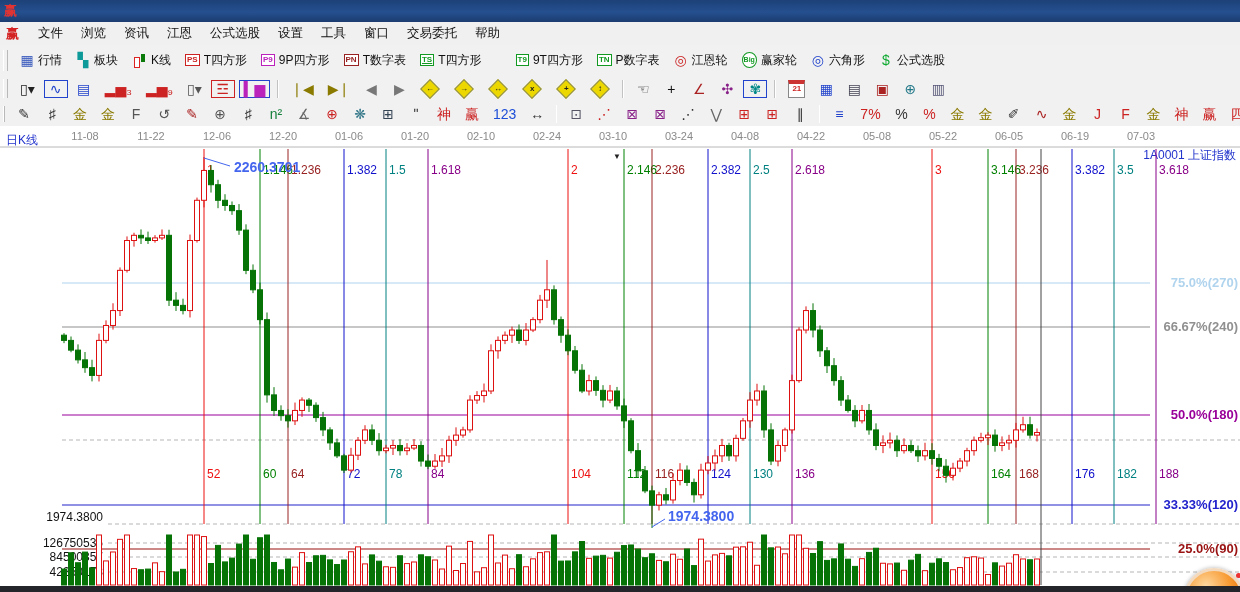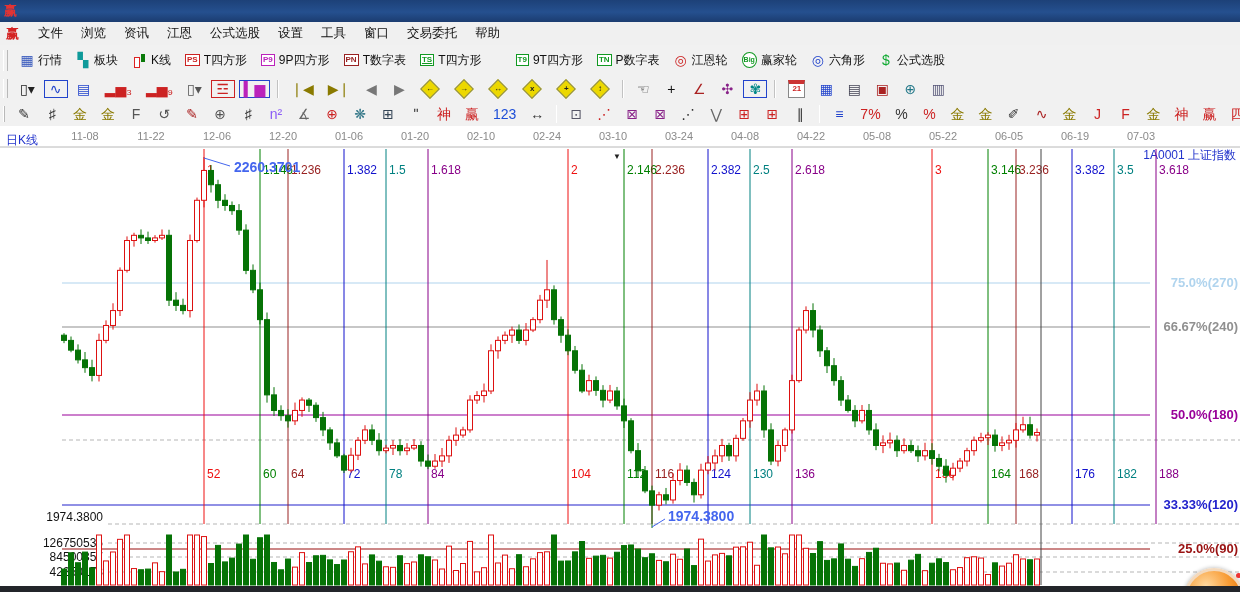--- a/index.html
+++ b/index.html
@@ -256,21 +256,21 @@
       <div class="tbtn">
         <span class="glyph" style="color: rgb(170, 34, 34);">✎</span>
       </div>
       <div class="tbtn">
         <span class="glyph" style="color: rgb(85, 85, 85);">⊕</span>
       </div>
       <div class="tbtn">
         <span class="glyph" style="color: rgb(51, 51, 51);">♯</span>
       </div>
       <div class="tbtn">
-        <span class="glyph" style="color: #8b5cf6;">n²</span>
+        <span class="glyph" style="color: #15803d;">n²</span>
       </div>
       <div class="tbtn">
         <span class="glyph" style="color: rgb(102, 102, 102);">∡</span>
       </div>
       <div class="tbtn">
         <span class="glyph" style="color: rgb(204, 34, 34);">⊕</span>
       </div>
       <div class="tbtn">
         <span class="glyph" style="color: rgb(51, 119, 136);">❋</span>
       </div>

